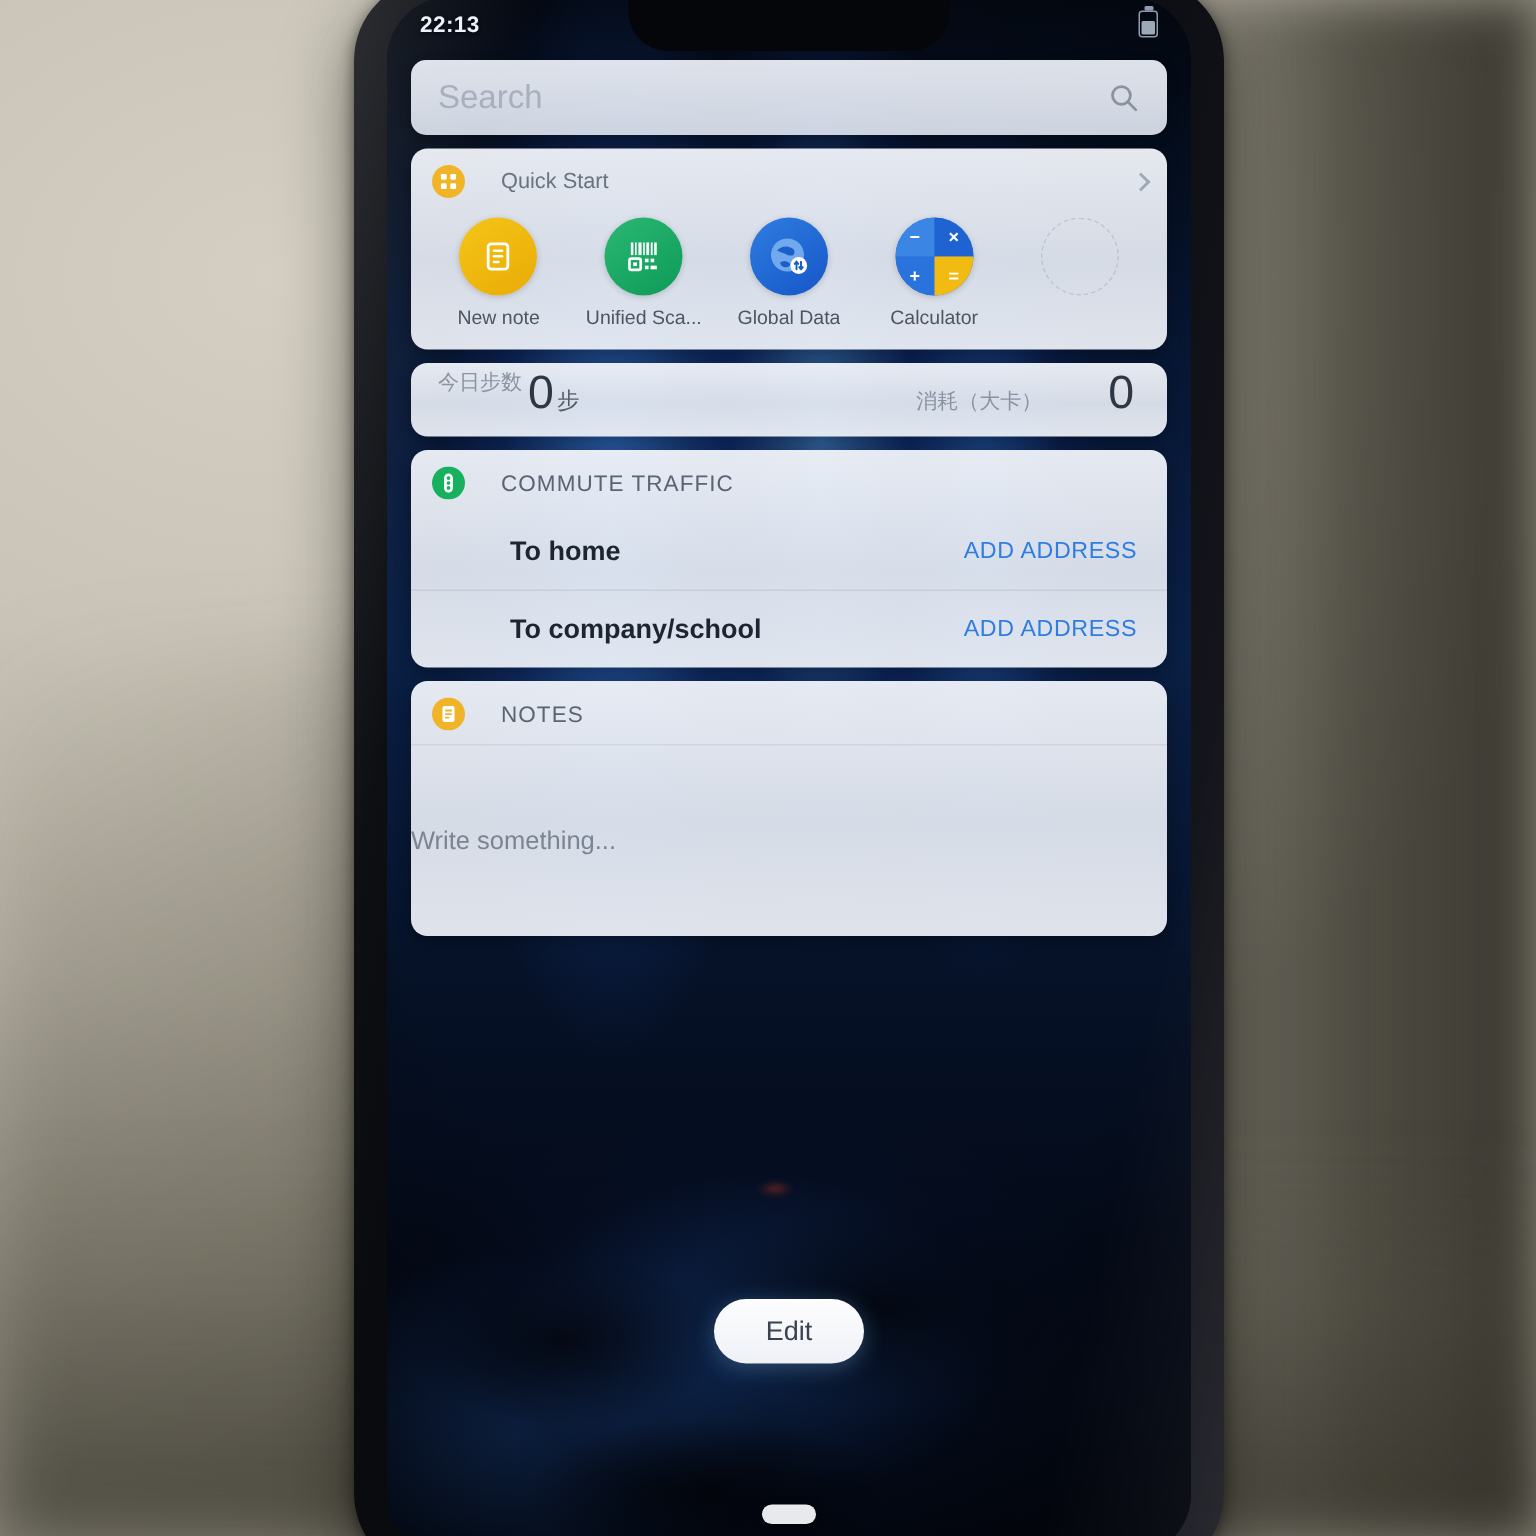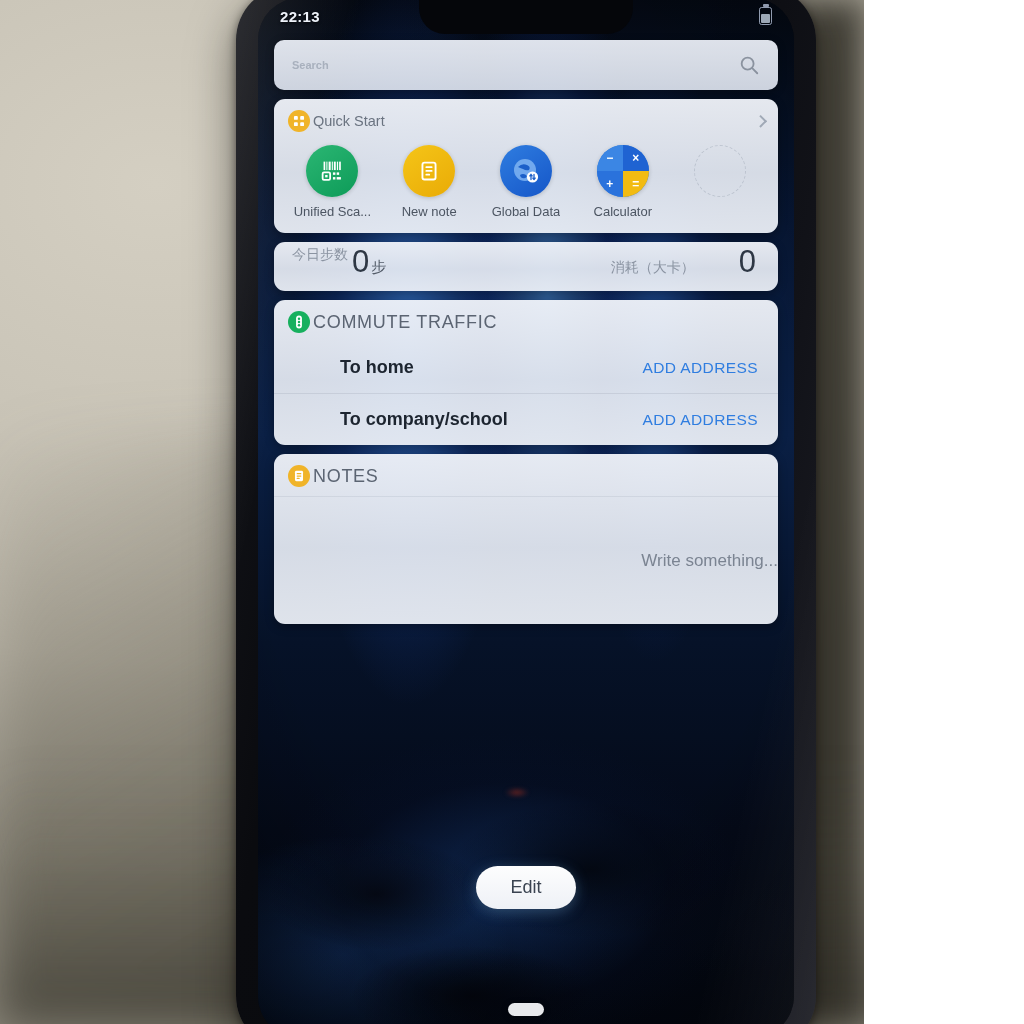--- a/index.html
+++ b/index.html
@@ -7,21 +7,21 @@
   html, body {
     width: 1024px;
     height: 1024px;
     overflow: hidden;
     font-family: "Liberation Sans", sans-serif;
   }
 
   
   #scene {
     position: relative;
-    width: 864px;
+    width: 1024px;
     height: 1024px;
     background:
       radial-gradient(ellipse 900px 700px at 18% 18%, #d4cfc2 0%, #c9c4b7 38%, #b6b1a4 68%, #8e8a7e 100%),
       linear-gradient(115deg, #cdc8bb 0%, #c2bdb0 30%, #9d998d 62%, #5d5b51 85%, #474539 100%);
     overflow: hidden;
   }
   #scene-shadowL {
     position: absolute; left: 0; top: 430px; width: 300px; height: 600px;
     background: linear-gradient(150deg, rgba(120,115,100,0) 0%, rgba(96,92,78,.45) 55%, rgba(70,67,55,.55) 100%);
     filter: blur(26px); pointer-events: none;
@@ -131,37 +131,37 @@
   }
 
   
   #searchbar {
     height: 50px; border-radius: 10px;
     background: linear-gradient(180deg, rgba(238,242,250,.93) 0%, rgba(226,232,243,.90) 100%);
     display: flex; align-items: center; justify-content: space-between;
     padding: 0 18px;
     box-shadow: 0 2px 8px rgba(0,0,0,.28);
   }
-  #search-placeholder { color: #a8b0bd; font-size: 11px; font-weight: bold; }
+  #search-placeholder { color: #a8b0bd; font-size: 22px; }
   .mag-icon { width: 22px; height: 22px; opacity: .62; }
 
   
   .card {
     border-radius: 11px;
     background: linear-gradient(180deg, rgba(241,244,250,.95) 0%, rgba(229,234,243,.93) 55%, rgba(236,240,247,.94) 100%);
     box-shadow: 0 3px 10px rgba(0,0,0,.30);
     overflow: hidden;
   }
   .card-head {
-    display: flex; align-items: center; gap: 3px;
+    display: flex; align-items: center; gap: 24px;
     padding: 11px 16px 9px 14px; position: relative;
   }
   .card-head .title-cn { font-size: 16px; color: #39414f; }
   .card-head .title-up {
-    font-size: 18px; color: #5b6472; letter-spacing: .7px;
+    font-size: 15px; color: #5b6472; letter-spacing: .7px;
   }
   .card-head .title-mixed { font-size: 14.5px; color: #6a7380; }
   .chev {
     position: absolute; right: 16px; top: 50%; transform: translateY(-50%);
     width: 9px; height: 9px; border-right: 2px solid #9aa3b1; border-top: 2px solid #9aa3b1;
     rotate: 45deg; opacity: .9;
   }
   .hdr-icon { width: 22px; height: 22px; border-radius: 50%; flex: none; }
 
   
@@ -215,21 +215,21 @@
   .commute-row {
     display: flex; align-items: center; justify-content: space-between;
     padding: 15px 20px 15px 18px;
   }
   .commute-row + .commute-row { border-top: 1px solid rgba(150,160,175,.26); }
   .commute-dest { font-size: 18px; color: #1d2530; font-weight: bold; margin-left: 48px; }
   .commute-action { font-size: 15.5px; color: #2f7de0; letter-spacing: .4px; }
 
   
   #notes-body {
-    height: 128px; display: flex; align-items: center; justify-content: flex-end;
+    height: 128px; display: flex; align-items: center; justify-content: flex-start;
     border-top: 1px solid rgba(150,160,175,.20);
   }
   #notes-placeholder { font-size: 17px; color: #7b8characters; }
   #notes-placeholder { color: #7b8492; }
 
   
   #edit-wrap {
     position: absolute; left: 0; top: 868px; width: 100%;
     display: flex; justify-content: center; z-index: 25; align-items: center;
   }
@@ -295,20 +295,32 @@
                 <rect x="6.5" y="6.5" width="4.2" height="4.2" rx="1" fill="#fff"></rect>
                 <rect x="13.3" y="6.5" width="4.2" height="4.2" rx="1" fill="#fff"></rect>
                 <rect x="6.5" y="13.3" width="4.2" height="4.2" rx="1" fill="#fff"></rect>
                 <rect x="13.3" y="13.3" width="4.2" height="4.2" rx="1" fill="#fff"></rect>
               </svg>
             </span>
             <span class="title-mixed">Quick Start</span>
             <span class="chev"></span>
           </div>
           <div id="qs-apps">
+
+            <div class="app">
+              <span class="app-ico ico-note">
+                <svg viewBox="0 0 32 32" width="30" height="30">
+                  <rect x="9" y="7" width="14" height="18" rx="2.2" fill="none" stroke="#fff" stroke-width="2"></rect>
+                  <rect x="12.2" y="11" width="7.6" height="1.8" rx=".9" fill="#fff"></rect>
+                  <rect x="12.2" y="15" width="7.6" height="1.8" rx=".9" fill="#fff"></rect>
+                  <rect x="12.2" y="19" width="5" height="1.8" rx=".9" fill="#fff"></rect>
+                </svg>
+              </span>
+              <span class="app-label">New note</span>
+            </div>
 
             <div class="app">
               <span class="app-ico ico-scan">
                 <svg viewBox="0 0 32 32" width="30" height="30">
                   <rect x="7" y="6" width="1.8" height="9" fill="#fff"></rect>
                   <rect x="10" y="6" width="1.1" height="9" fill="#fff"></rect>
                   <rect x="12.4" y="6" width="2.2" height="9" fill="#fff"></rect>
                   <rect x="15.8" y="6" width="1.1" height="9" fill="#fff"></rect>
                   <rect x="18" y="6" width="2" height="9" fill="#fff"></rect>
                   <rect x="21.2" y="6" width="1.3" height="9" fill="#fff"></rect>
@@ -318,32 +330,20 @@
                   <rect x="17" y="17.5" width="2.6" height="2.6" fill="#fff"></rect>
                   <rect x="21" y="17.5" width="2.6" height="2.6" fill="#fff"></rect>
                   <rect x="17" y="22.5" width="2.6" height="2.6" fill="#fff"></rect>
                   <rect x="21" y="22.5" width="4.5" height="2.6" fill="#fff"></rect>
                 </svg>
               </span>
               <span class="app-label">Unified Sca...</span>
             </div>
 
             <div class="app">
-              <span class="app-ico ico-note">
-                <svg viewBox="0 0 32 32" width="30" height="30">
-                  <rect x="9" y="7" width="14" height="18" rx="2.2" fill="none" stroke="#fff" stroke-width="2"></rect>
-                  <rect x="12.2" y="11" width="7.6" height="1.8" rx=".9" fill="#fff"></rect>
-                  <rect x="12.2" y="15" width="7.6" height="1.8" rx=".9" fill="#fff"></rect>
-                  <rect x="12.2" y="19" width="5" height="1.8" rx=".9" fill="#fff"></rect>
-                </svg>
-              </span>
-              <span class="app-label">New note</span>
-            </div>
-
-            <div class="app">
               <span class="app-ico ico-globe">
                 <svg viewBox="0 0 32 32" width="32" height="32">
                   <circle cx="15" cy="15" r="11" fill="#7fb4f2" opacity=".85"></circle>
                   <path d="M8 12 q4 -4 9 -2 q4 1.5 2 5 q-3 1 -6 -1 q-3 -1 -5 -2z" fill="#1b5fc9"></path>
                   <path d="M10 20 q3 -2 6 0 q2 2 -1 3 q-4 1 -5 -3z" fill="#1b5fc9"></path>
                   <circle cx="22.5" cy="22" r="5.6" fill="#fff"></circle>
                   <path d="M21 19.5 l0 5 M21 19.5 l-1.2 1.4 M21 19.5 l1.2 1.4" stroke="#1b5fc9" stroke-width="1.3" fill="none" stroke-linecap="round"></path>
                   <path d="M24 24.5 l0 -5 M24 24.5 l-1.2 -1.4 M24 24.5 l1.2 -1.4" stroke="#1b5fc9" stroke-width="1.3" fill="none" stroke-linecap="round"></path>
                 </svg>
               </span>

